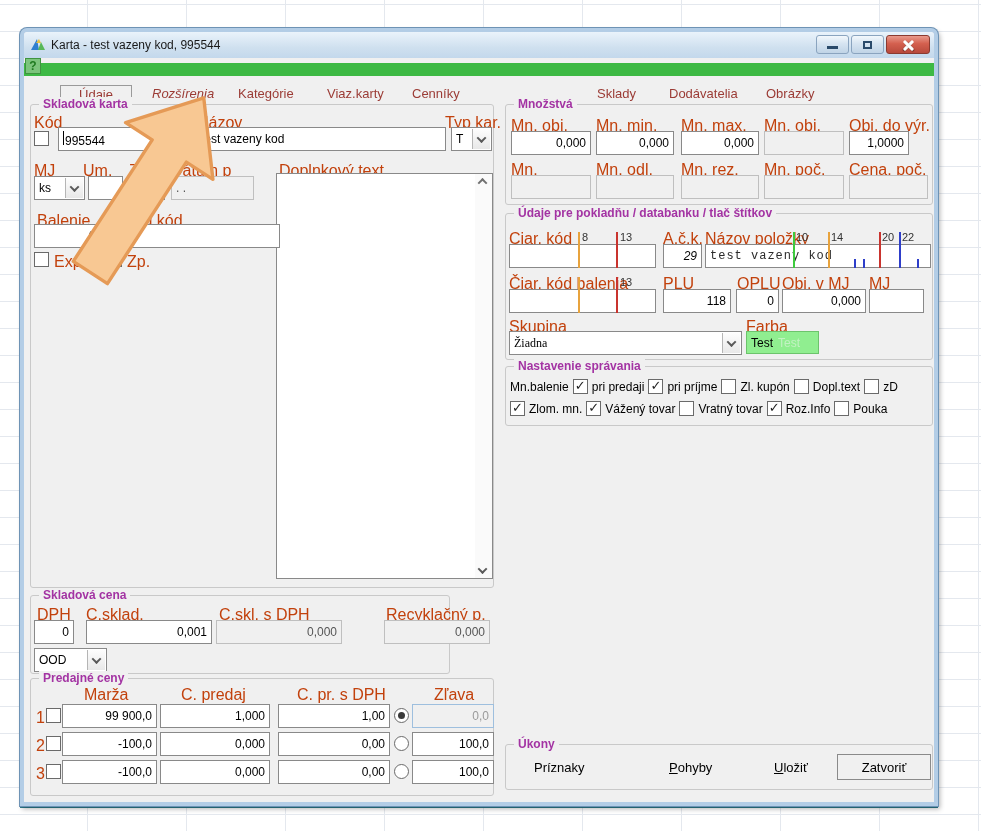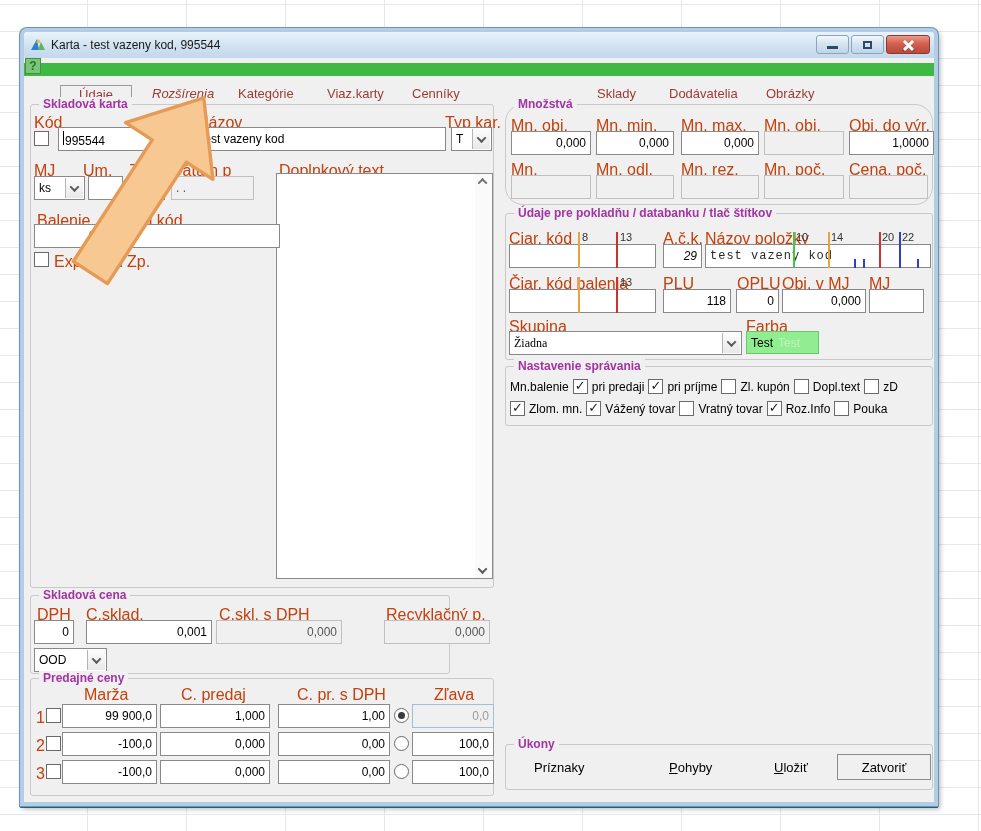--- a/index.html
+++ b/index.html
@@ -187,32 +187,32 @@
       <span class="lbl" style="left:92px;top:107px;">Dod.kód</span>
       <div class="fld num" style="left:3px;top:119px;width:83px;">0,00</div>
       <div class="fld" style="left:92px;top:119px;width:157px;"></div>
 
       <div class="cb" style="left:3px;top:147px;"></div>
       <span class="lbl" style="left:23px;top:148px;">Export</span>
       <div class="cb" style="left:76px;top:147px;"></div>
       <span class="lbl" style="left:96px;top:148px;">Zp.</span>
     </div>
 
-    <div class="grp" style="left:481px;top:46px;width:428px;height:101px;border-radius:18px;">
+    <div class="grp" style="left:481px;top:46px;width:428px;height:101px;">
       <span class="legend">Množstvá</span>
       <span class="lbl" style="left:5px;top:12px;">Mn. obj.</span>
       <span class="lbl" style="left:90px;top:12px;">Mn. min.</span>
       <span class="lbl" style="left:175px;top:12px;">Mn. max.</span>
       <span class="lbl" style="left:258px;top:12px;">Mn. obj.</span>
       <span class="lbl" style="left:343px;top:12px;">Obj. do výr.</span>
       <div class="fld num" style="left:5px;top:26px;width:80px;">0,000</div>
       <div class="fld num" style="left:90px;top:26px;width:78px;">0,000</div>
       <div class="fld num" style="left:175px;top:26px;width:78px;">0,000</div>
       <div class="fld num dis" style="left:258px;top:26px;width:80px;"></div>
-      <div class="fld num" style="left:343px;top:26px;width:85px;">1,0000</div>
+      <div class="fld num" style="left:343px;top:26px;width:60px;">1,0000</div>
       <span class="lbl" style="left:5px;top:56px;">Mn.</span>
       <span class="lbl" style="left:90px;top:56px;">Mn. odl.</span>
       <span class="lbl" style="left:175px;top:56px;">Mn. rez.</span>
       <span class="lbl" style="left:258px;top:56px;">Mn. poč.</span>
       <span class="lbl" style="left:343px;top:56px;">Cena. poč.</span>
       <div class="fld dis" style="left:5px;top:70px;width:80px;"></div>
       <div class="fld dis" style="left:90px;top:70px;width:78px;"></div>
       <div class="fld dis" style="left:175px;top:70px;width:78px;"></div>
       <div class="fld dis" style="left:258px;top:70px;width:80px;"></div>
       <div class="fld dis" style="left:343px;top:70px;width:79px;"></div>

